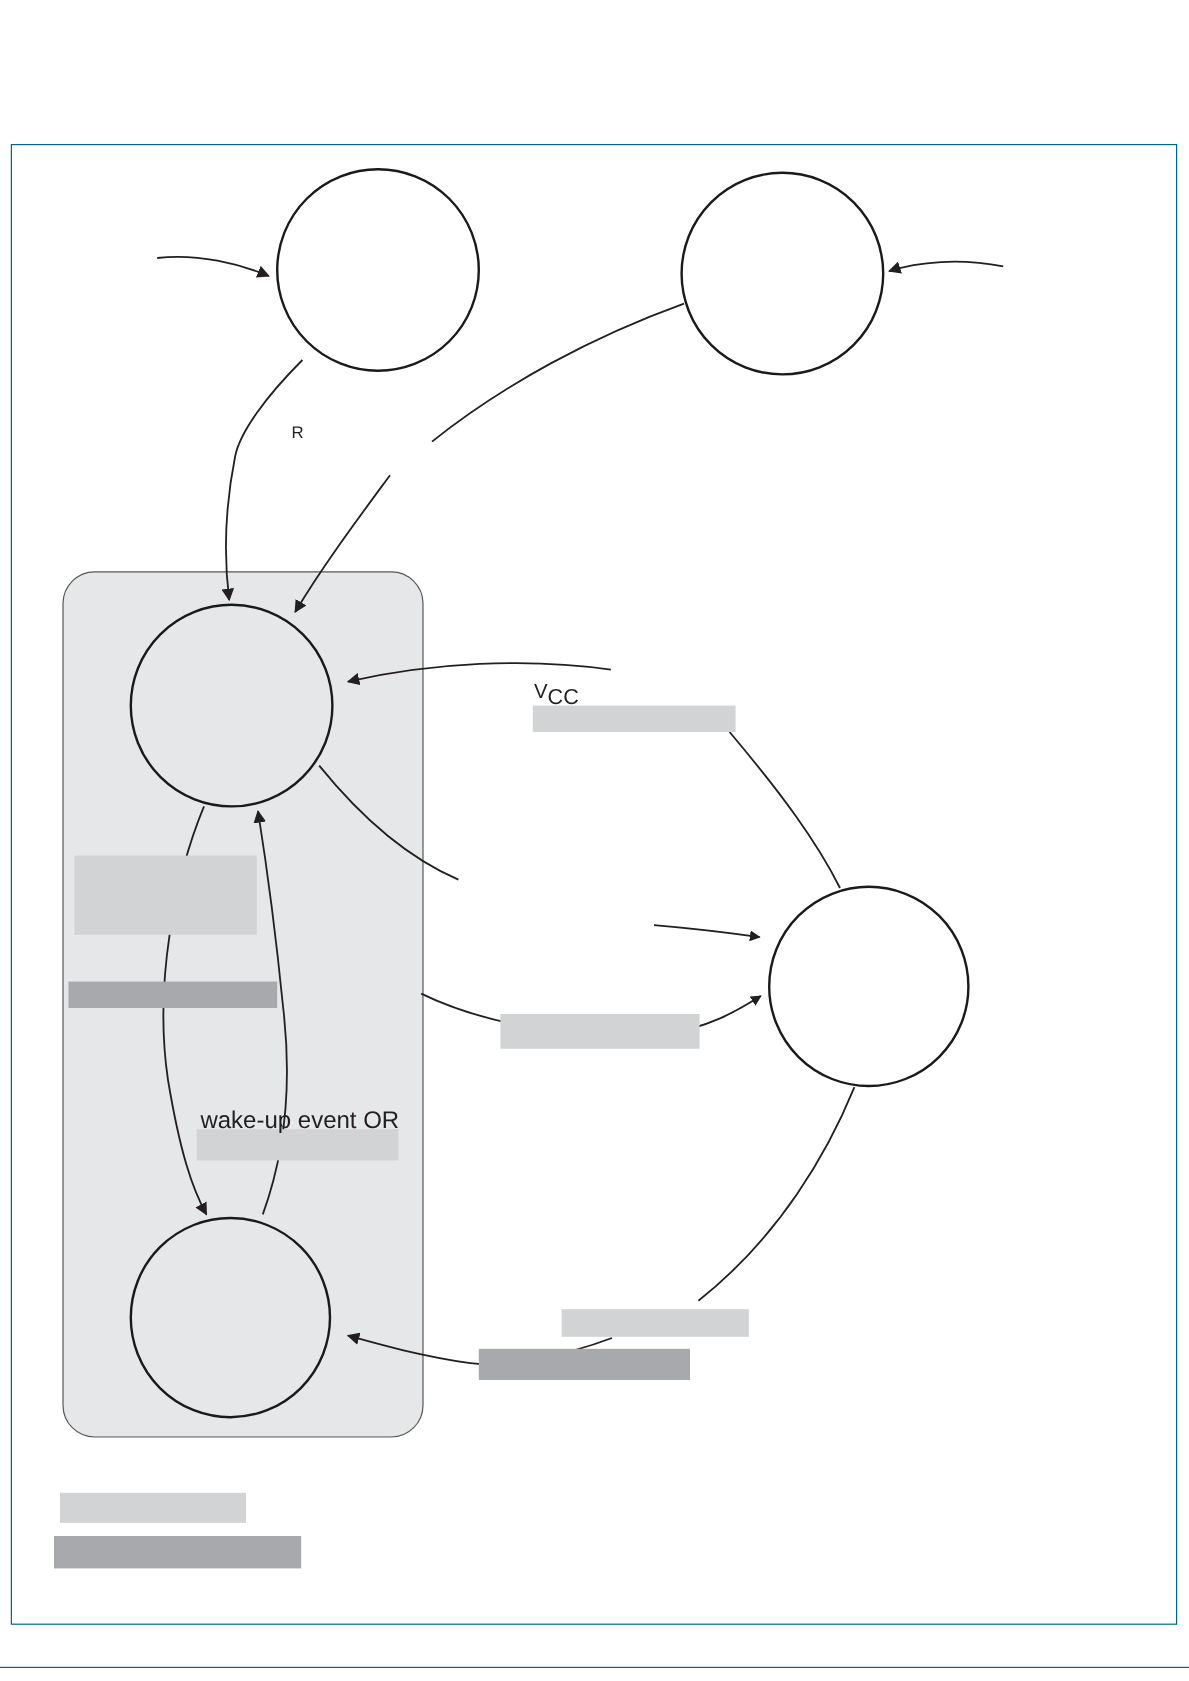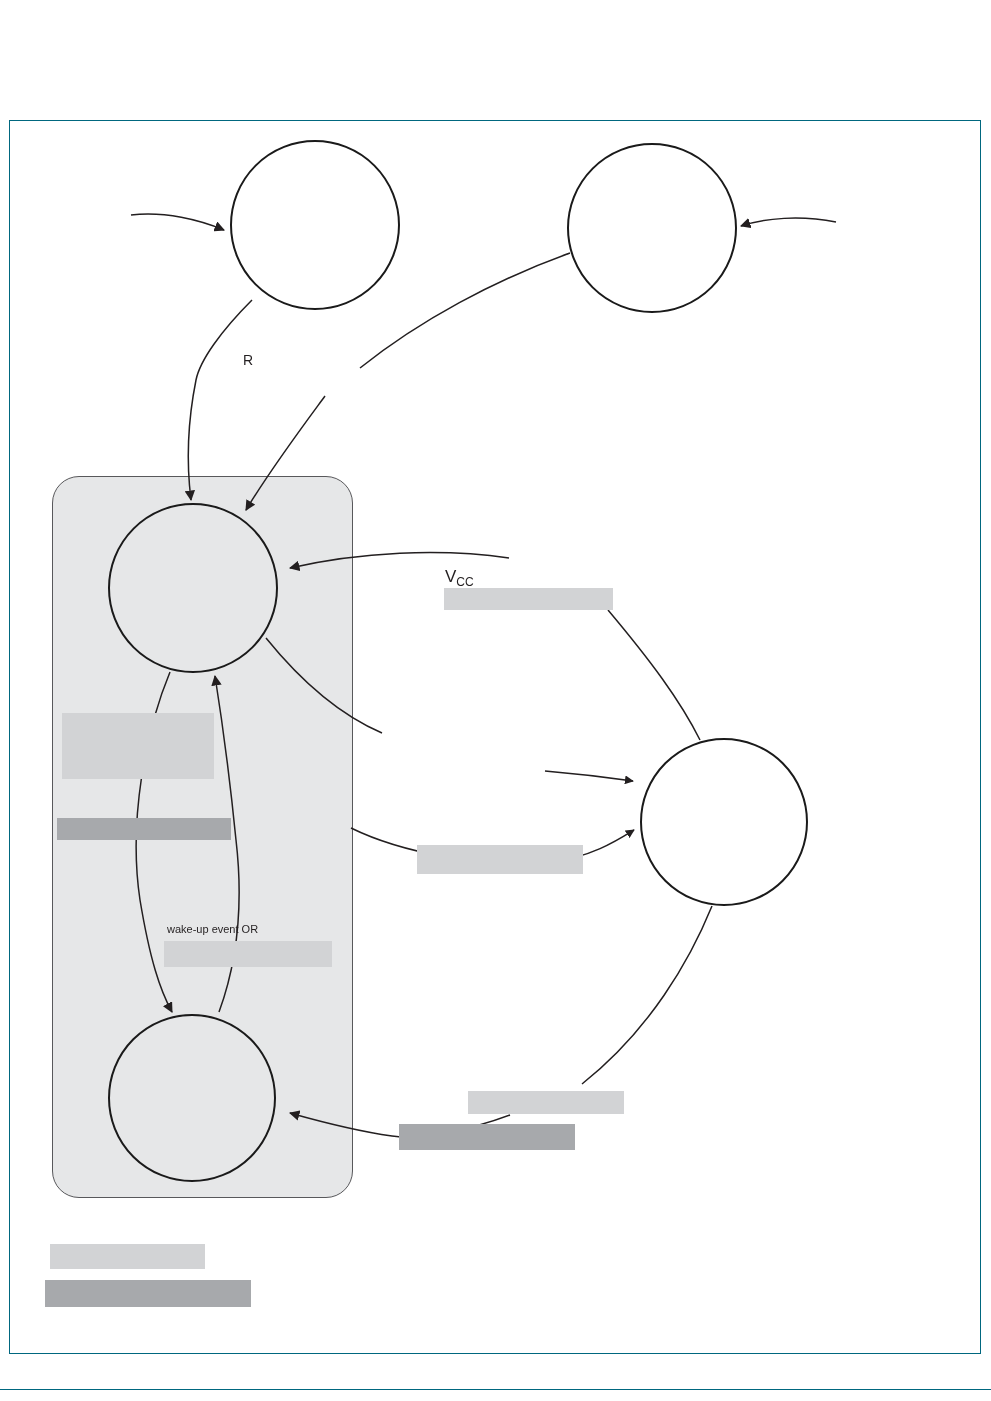--- a/index.html
+++ b/index.html
@@ -68,22 +68,22 @@
   .redact.dark  { background: #a7a9ac; }
 
   .lbl {
     position: absolute;
     color: #231f20;
     font-family: "Liberation Sans", sans-serif;
     white-space: nowrap;
   }
   .lbl-r   { font-size: 14px; }
   .lbl-vcc { font-size: 17px; }
-  .lbl-vcc sub { font-size: 12px; }
-  .lbl-wake { font-size: 11px; }
+  .lbl-vcc sub { font-size: 18px; }
+  .lbl-wake { font-size: 20px; }
 
   svg.edges {
     position: absolute;
     left: 0; top: 0;
     width: 991px;
     height: 1401px;
     pointer-events: none;
   }
 </style>
 </head>

